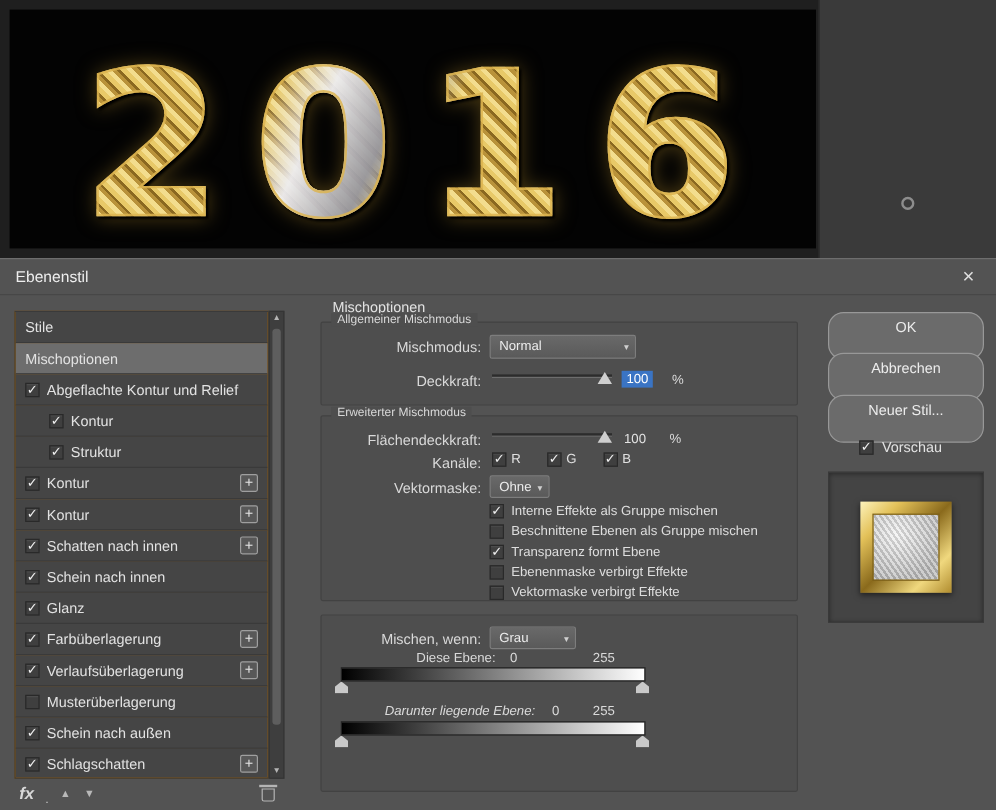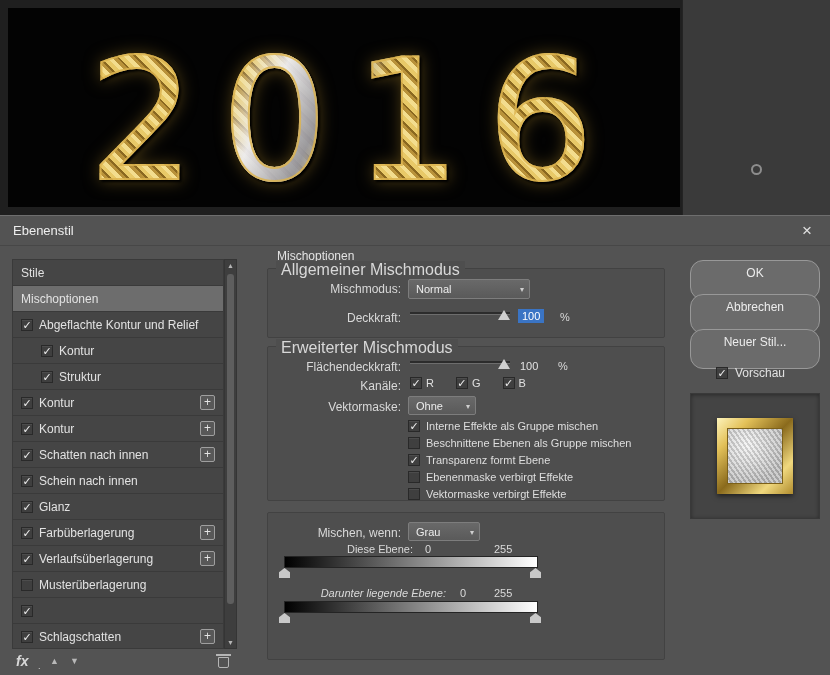--- a/index.html
+++ b/index.html
@@ -14,21 +14,21 @@
   }
 
   
   .top-area { position:absolute; left:0; top:0; width:830px; height:215px; background:#1f1f1f; }
   .canvas-image {
     position:absolute; left:8px; top:8px; width:672px; height:199px;
     background:#030303; display:flex; align-items:center; justify-content:center; overflow:hidden;
   }
   .digits-2016 {
     font-family:"DejaVu Sans", sans-serif;
-    font-weight:normal; font-size:168px; line-height:199px; letter-spacing:26px;
+    font-weight:bold; font-size:168px; line-height:199px; letter-spacing:26px;
     padding-left:20px;
     background:
       linear-gradient(115deg, rgba(255,255,255,0) 30%, rgba(236,236,240,0.95) 37%, rgba(150,150,158,0.95) 46%, rgba(255,255,255,0) 53%),
       repeating-linear-gradient(45deg, #f3dd8e 0 4px, #b9923a 4px 7px, #8a6820 7px 9px, #e8c968 9px 13px);
     -webkit-background-clip:text; background-clip:text; color:transparent;
     -webkit-text-stroke:2px rgba(220,180,80,0.85);
     filter: drop-shadow(2px 2px 1px #000) drop-shadow(0 0 8px rgba(130,100,30,0.55));
     margin-top: 28px;
   }
   .top-right-panel {
@@ -82,21 +82,21 @@
   .arrow-down-btn { left:58px; }
   .trash-icon { position:absolute; left:206px; top:4px; width:11px; height:11px;
     border:1px solid #b5b5b5; border-radius:0 0 2px 2px; }
   .trash-icon::before { content:""; position:absolute; left:-3px; top:-4px; width:15px; height:2px; background:#b5b5b5; }
 
   
   .mid-heading { position:absolute; left:277px; top:33px; font-size:12px; color:#e3e3e3; }
   .group { position:absolute; left:267px; width:398px; background:#4e4e4e;
     border:1px solid #424242; border-radius:2px; }
   .group-legend { position:absolute; top:-8px; left:8px; background:#4e4e4e; padding:0 5px;
-    font-size:16px; color:#d8d8d8; white-space:nowrap; }
+    font-size:10px; color:#d8d8d8; white-space:nowrap; }
   .g1 { top:52px; height:70px; }
   .g2 { top:130px; height:155px; }
   .g3 { top:296px; height:148px; }
 
   .flabel { position:absolute; left:0; width:133px; text-align:right; font-size:12px; color:#d9d9d9; }
 
   .dropdown { position:absolute; height:20px; background:linear-gradient(#696969,#5a5a5a);
     border:1px solid #7d7d7d; border-radius:2px; font-size:11px; color:#ececec;
     padding:3px 18px 0 7px; white-space:nowrap; }
   .dropdown .chev { position:absolute; right:5px; top:5px; font-size:8px; color:#cfcfcf; }
@@ -210,20 +210,21 @@
         <span class="cb">✓</span>
         <span class="ls-lab">Verlaufsüberlagerung</span>
         <span class="plusbox">+</span>
       </div>
       <div class="ls-row">
         <span class="cb"></span>
         <span class="ls-lab">Musterüberlagerung</span>
       </div>
       <div class="ls-row">
         <span class="cb">✓</span>
+        <span class="ls-lab">Schein nach außen</span>
       </div>
       <div class="ls-row">
         <span class="cb">✓</span>
         <span class="ls-lab">Schlagschatten</span>
         <span class="plusbox">+</span>
       </div>
     </div>
 
   <div class="list-scroll">
     <span class="scroll-arrow up">▲</span>
@@ -277,21 +278,21 @@
           <span class="cb">✓</span>
           <span>G</span>
         </span>
         <span class="chan-item">
           <span class="cb">✓</span>
           <span>B</span>
         </span>
       </div>
 
     <span class="flabel" style="top:53px;">Vektormaske:</span>
-    <div class="dropdown" style="left:140px; top:49px; width:68px; height:19px;">
+    <div class="dropdown" style="left:140px; top:49px; width:50px; height:19px;">
       <span>Ohne</span>
       <span class="chev">▾</span>
     </div>
 
     <div id="adv-options">
         <div class="opt-row" style="top: 72px;">
           <span class="cb">✓</span>
           <span>Interne Effekte als Gruppe mischen</span>
         </div>
         <div class="opt-row" style="top: 89px;">

